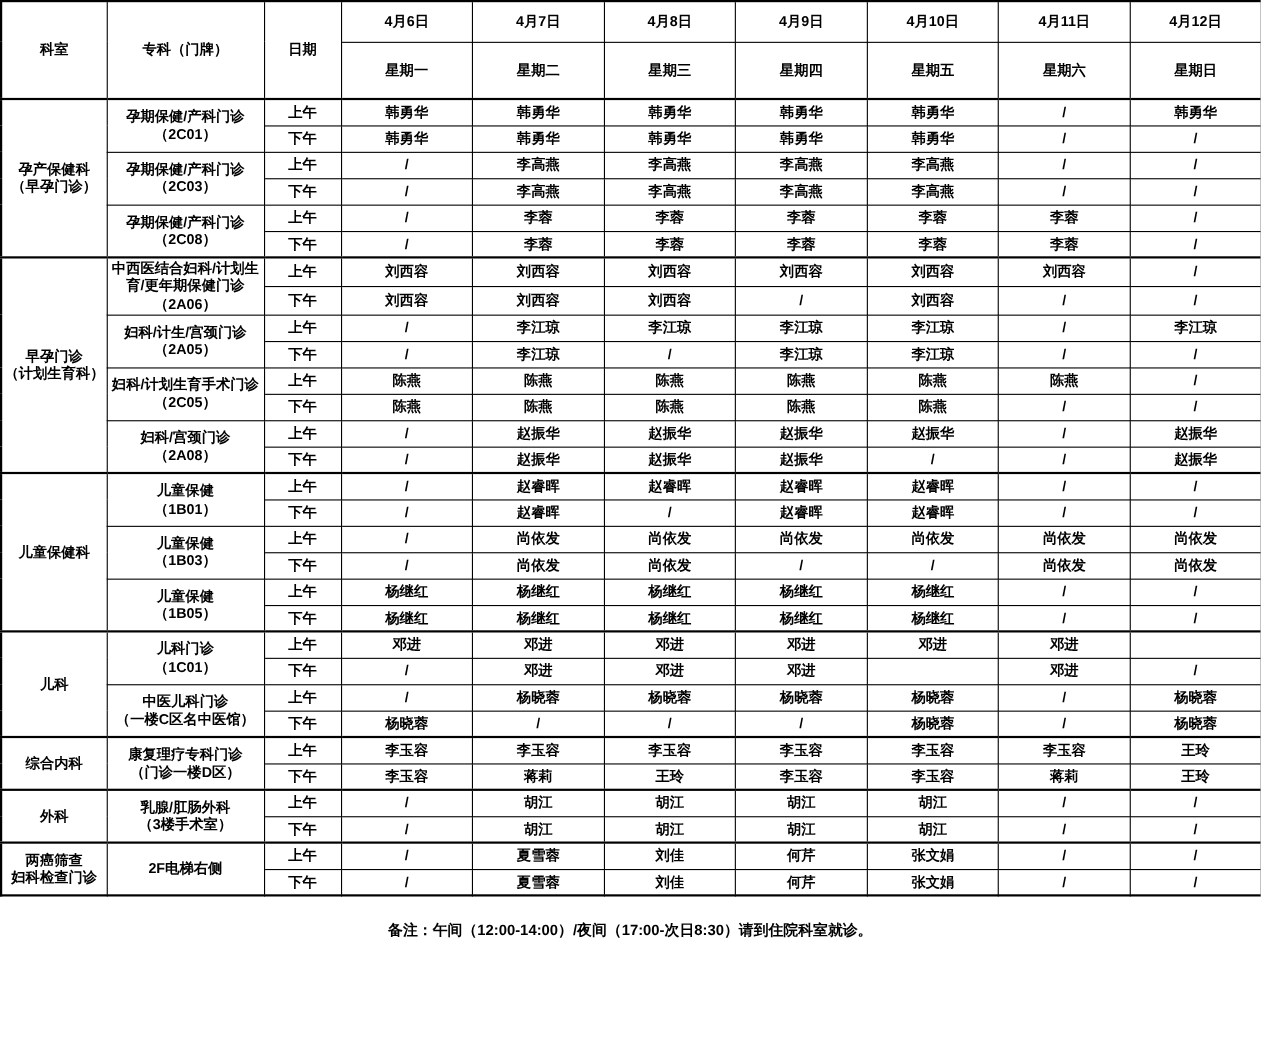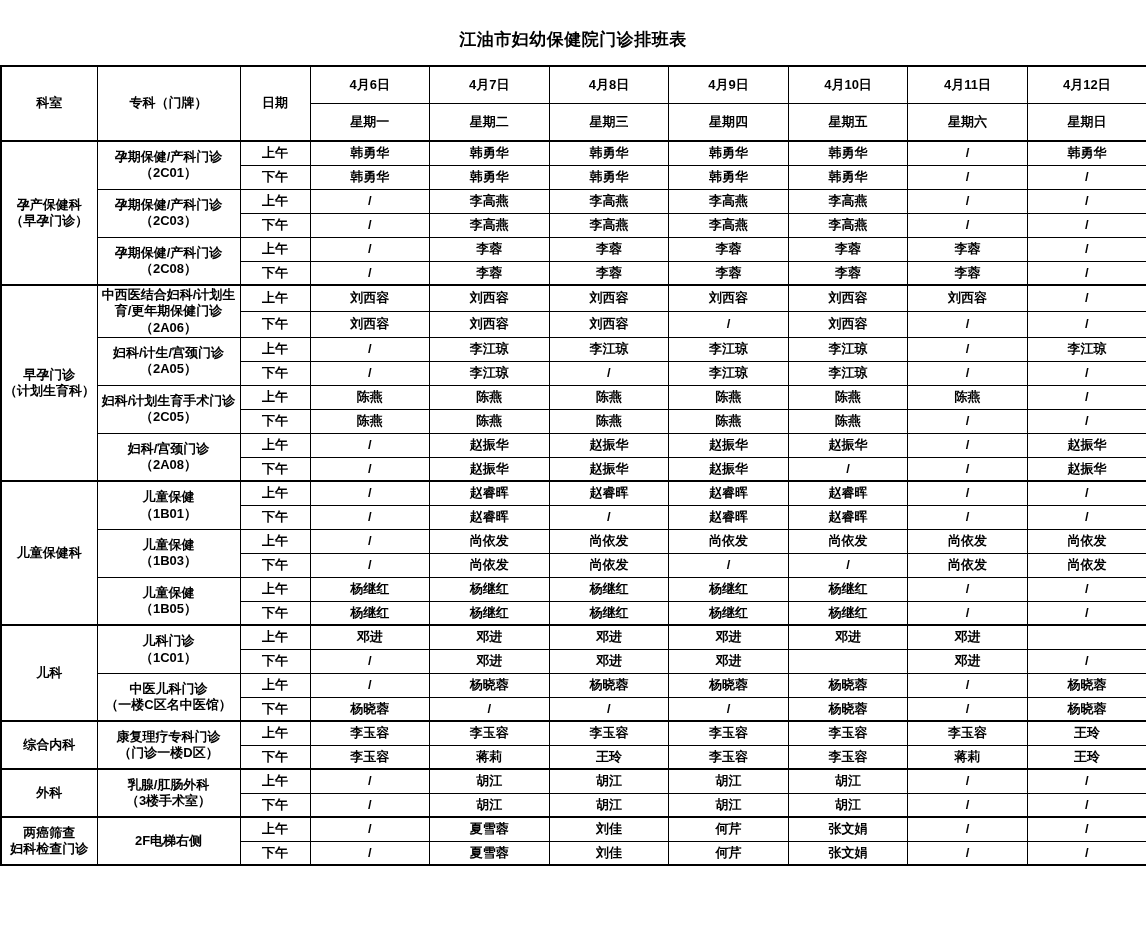--- a/index.html
+++ b/index.html
@@ -54,21 +54,21 @@
   col.c-period  { width: 70px; }
   col.c-day     { width: 119.57px; }
 
   th.hdr {
     height: 38px;
     font-size: 13.5px;
     font-weight: bold;
     margin-left: 48px;
   }
   th.hdr-date { height: 37px; font-size: 13.5px; }
-  th.hdr-week { height: 38px; font-size: 13.5px; }
+  th.hdr-week { height: 52px; font-size: 13.5px; }
 
   td.dept {
     font-size: 13.5px;
     white-space: normal;
     line-height: 1.5;
     margin-left: 16px;
   }
   td.spec {
     font-size: 12.5px;
     white-space: normal;
@@ -87,21 +87,20 @@
     font-size: 13.5px;
     font-weight: bold;
     padding-top: 22px;
   }
 </style>
 </head>
 <body>
 
 <div class="page">
 
-  <div class="title">江油市妇幼保健院门诊排班表</div>
 
   <table class="sched">
     <colgroup>
       <col class="c-dept">
         <col class="c-spec">
         <col class="c-period">
       <col class="c-day">
         <col class="c-day">
         <col class="c-day">
         <col class="c-day">
@@ -513,13 +512,14 @@
           <td class="cell">夏雪蓉</td>
           <td class="cell">刘佳</td>
           <td class="cell">何芹</td>
           <td class="cell">张文娟</td>
           <td class="cell slash">/</td>
           <td class="cell slash">/</td>
         </tr>
       </tbody>
   </table>
 
+  <div class="footer">备注：午间（12:00-14:00）/夜间（17:00-次日8:30）请到住院科室就诊。</div>
 </div>
 
 </body></html>

